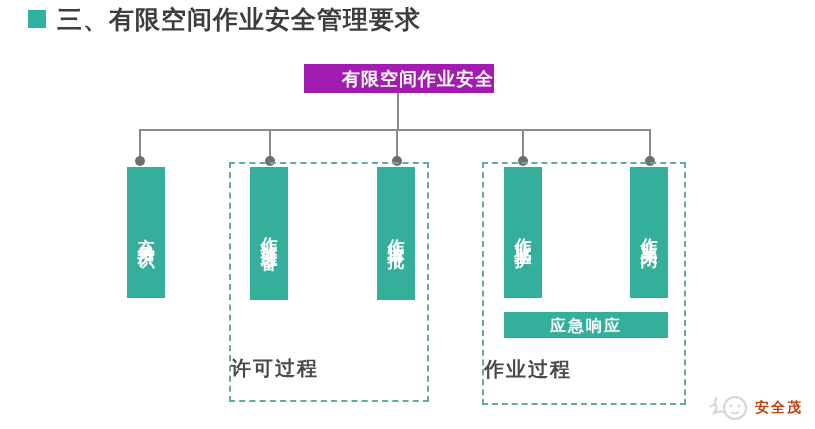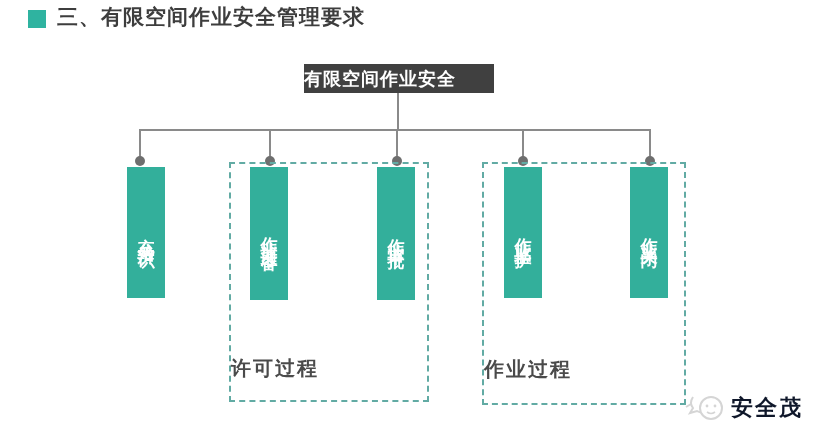--- a/index.html
+++ b/index.html
@@ -1,25 +1,25 @@
 <!DOCTYPE html>
 <html><head>
 <meta charset="utf-8">
 <style>
   html,body{margin:0;padding:0;background:#ffffff;}
   body{font-family:"Liberation Sans","DejaVu Sans",sans-serif;}
   .canvas{position:relative;width:815px;height:429px;background:#ffffff;overflow:hidden;}
 
   
   .title-bullet{position:absolute;left:28px;top:10px;width:18px;height:18px;background:#2fb3a0;}
-  .page-title{position:absolute;left:57px;top:3px;margin:0;font-size:21px;font-weight:bold;color:#3d3d3d;letter-spacing:1px;}
+  .page-title{position:absolute;left:57px;top:3px;margin:0;font-size:25px;font-weight:bold;color:#3d3d3d;letter-spacing:1px;}
 
   
-  .root-box{position:absolute;left:304px;top:64px;width:190px;height:29px;background:#404040;
-            color:#ffffff;font-size:18px;font-weight:bold;text-align:left;line-height:30px;letter-spacing:1px;}
+  .root-box{position:absolute;left:304px;top:64px;width:190px;height:29px;background:#a21caf;
+            color:#ffffff;font-size:18px;font-weight:bold;text-align:right;line-height:30px;letter-spacing:1px;}
 
   
   .line{position:absolute;background:#8a8a8a;}
   .stem{left:397px;top:93px;width:2px;height:37px;}
   .hline{left:139px;top:129px;width:512px;height:2px;}
   .drop{top:129px;width:2px;height:30px;}
   .drop1{left:139px;} .drop2{left:269px;} .drop3{left:396px;} .drop4{left:522px;} .drop5{left:649px;}
   .dot{position:absolute;top:156px;width:10px;height:10px;border-radius:50%;background:#6e6e6e;}
   .dot1{left:135px;} .dot2{left:265px;} .dot3{left:392px;} .dot4{left:518px;} .dot5{left:645px;}
 
@@ -38,21 +38,21 @@
   .group-left .group-label{bottom:18px;}
   .group-right .group-label{bottom:20px;margin-top:44px;}
 
   
   .ebar{position:absolute;left:504px;top:312px;width:164px;height:26px;background:#33af9b;color:#ffffff;
         font-size:16px;font-weight:bold;text-align:center;line-height:27px;letter-spacing:2px;}
 
   
   .watermark{position:absolute;right:12px;bottom:6px;display:flex;align-items:center;color:#d5d5d5;}
   .wm-icon{width:44px;height:30px;margin-right:4px;}
-  .wm-text{font-size:22px;font-weight:bold;color:#0f172a;letter-spacing:2px;}
+  .wm-text{font-size:14px;font-weight:bold;color:#c2410c;letter-spacing:2px;}
 </style>
 </head>
 <body>
 
 <div class="canvas">
 
   <span class="title-bullet"></span>
   <h1 class="page-title">三、有限空间作业安全管理要求</h1>
 
   <div class="root-box">有限空间作业安全</div>
@@ -77,20 +77,21 @@
   <div class="group group-right">
     <div class="group-label">作业过程</div>
   </div>
 
   <div class="vbox v1">充分辨识</div>
   <div class="vbox tall v2">作业前准备</div>
   <div class="vbox tall v3">作业审批</div>
   <div class="vbox v4">作业监护</div>
   <div class="vbox v5">作业关闭</div>
 
+  <div class="ebar">应急响应</div>
 
   <div class="watermark">
     <svg class="wm-icon" viewBox="0 0 44 30">
       <path d="M3 14 L8 11" stroke="#d5d5d5" stroke-width="2" fill="none"></path>
       <path d="M10 4 q-4 6 0 11 l-3 5 l7 -2 q5 3 10 0" stroke="#d5d5d5" stroke-width="2" fill="none"></path>
       <circle cx="28" cy="15" r="11" stroke="#d5d5d5" stroke-width="2" fill="#ffffff"></circle>
       <circle cx="24" cy="13" r="1.4" fill="#d5d5d5"></circle>
       <circle cx="32" cy="13" r="1.4" fill="#d5d5d5"></circle>
       <path d="M24 19 q4 3 8 0" stroke="#d5d5d5" stroke-width="1.6" fill="none"></path>
     </svg>

